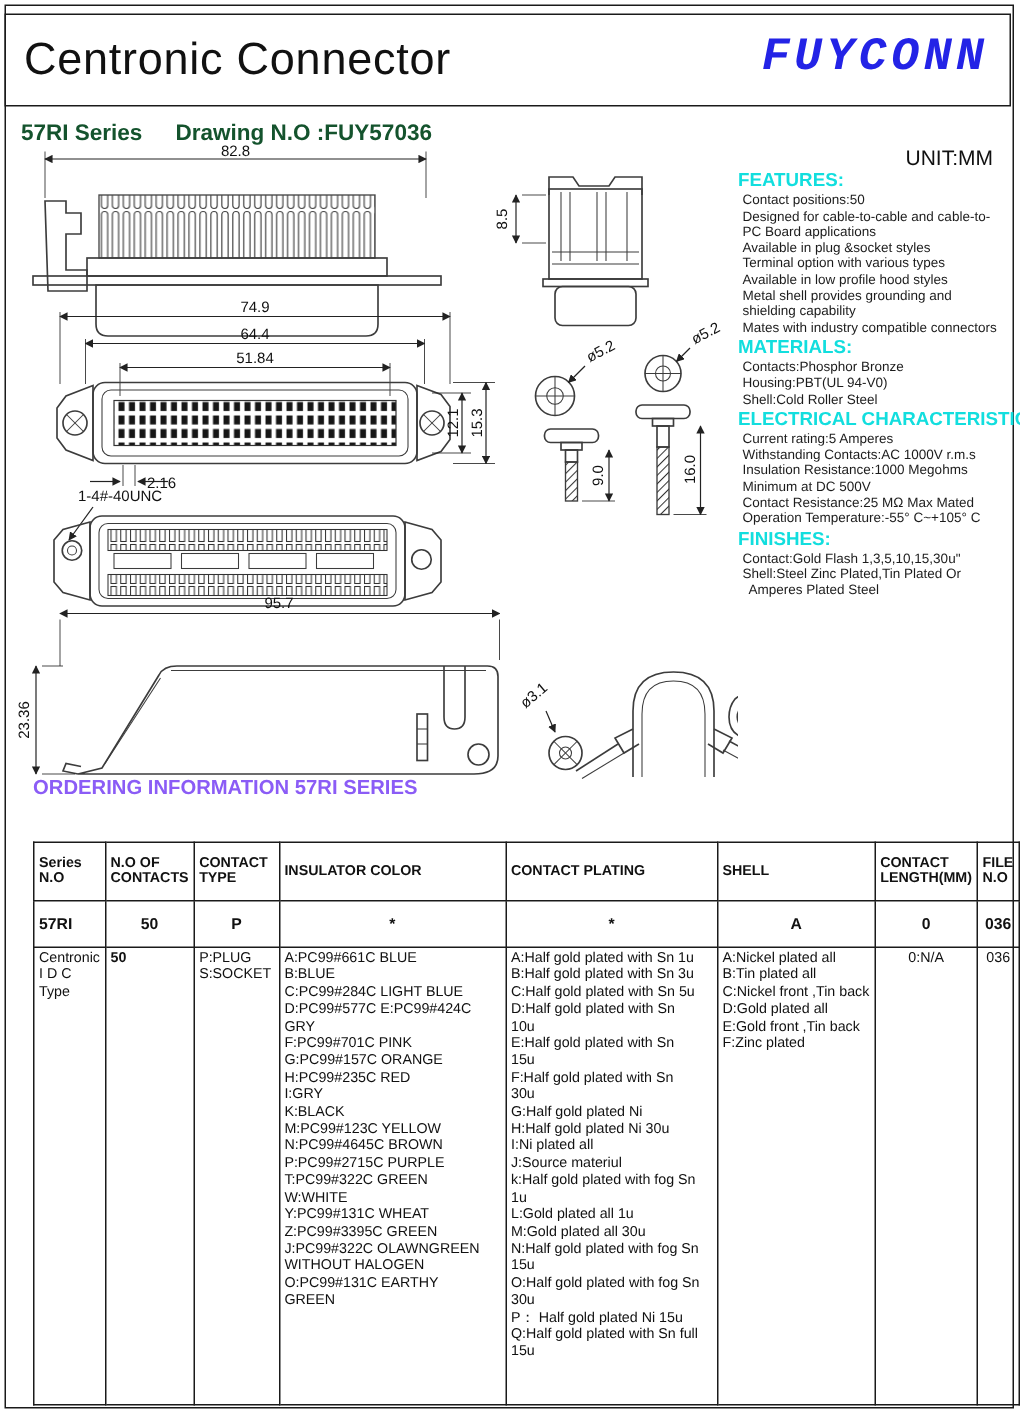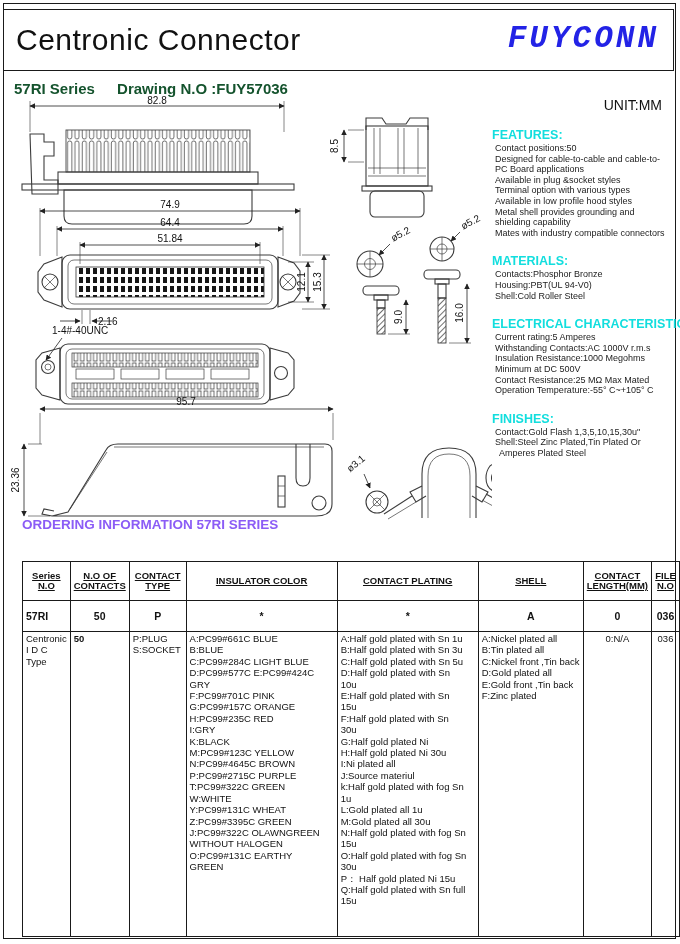--- a/index.html
+++ b/index.html
@@ -15,29 +15,29 @@
   .unit{position:absolute;right:18px;top:81px;font-size:14px;font-weight:normal;color:#111;margin-top:16px;}
 
   svg.drawings{position:absolute;left:8px;top:96px;}
   .part{fill:none;stroke:#3c3c3c;stroke-width:1.1;}
   .thin{fill:none;stroke:#3c3c3c;stroke-width:0.7;}
   .dim{stroke:#222;stroke-width:0.8;fill:none;}
   .ext{stroke:#222;stroke-width:0.55;fill:none;}
   .dimtext{font-family:"Liberation Sans",sans-serif;font-size:10px;fill:#111;}
 
   .specs{position:absolute;left:492px;top:112px;width:180px;}
-  .spec-h{font-size:12.5px;font-weight:bold;color:#12dede;white-space:nowrap;margin:16px 0 1px 0;}
+  .spec-h{font-size:12.5px;font-weight:bold;color:#12dede;white-space:nowrap;margin:1px 0 1px 0;}
   .spec-line{font-size:9px;line-height:10.6px;color:#1c1c1c;padding-left:3px;}
 
   .ordering-title{position:absolute;left:22px;top:517px;font-size:13.5px;font-weight:bold;color:#8b5cf6;}
   table.order{position:absolute;left:22px;top:561px;border-collapse:collapse;table-layout:fixed;
               border:1.6px solid #1a1a1a;}
   table.order th,table.order td{border:1px solid #1a1a1a;padding:1px 3px;vertical-align:middle;
               font-size:9.5px;overflow:hidden;}
-  table.order th{font-weight:bold;white-space:pre-line;text-align:center;height:36px;line-height:10.5px;text-decoration:underline;}
+  table.order th{font-weight:bold;white-space:pre-line;text-align:left;height:36px;line-height:10.5px;}
   th.th-left{text-align:left;}
   tr.vals td{height:28px;text-align:center;font-weight:bold;font-size:10.5px;}
   tr.vals td.cell-series{text-align:left;}
   td.big-a{font-size:13px;}
   tr.detail td{vertical-align:top;text-align:left;white-space:pre-line;height:302px;
                font-size:9.5px;line-height:11.4px;}
   td.cell-small{font-size:9px;line-height:10.5px;}
   td.cell-center-top{text-align:center;font-weight:bold;}
 </style>
 </head>

